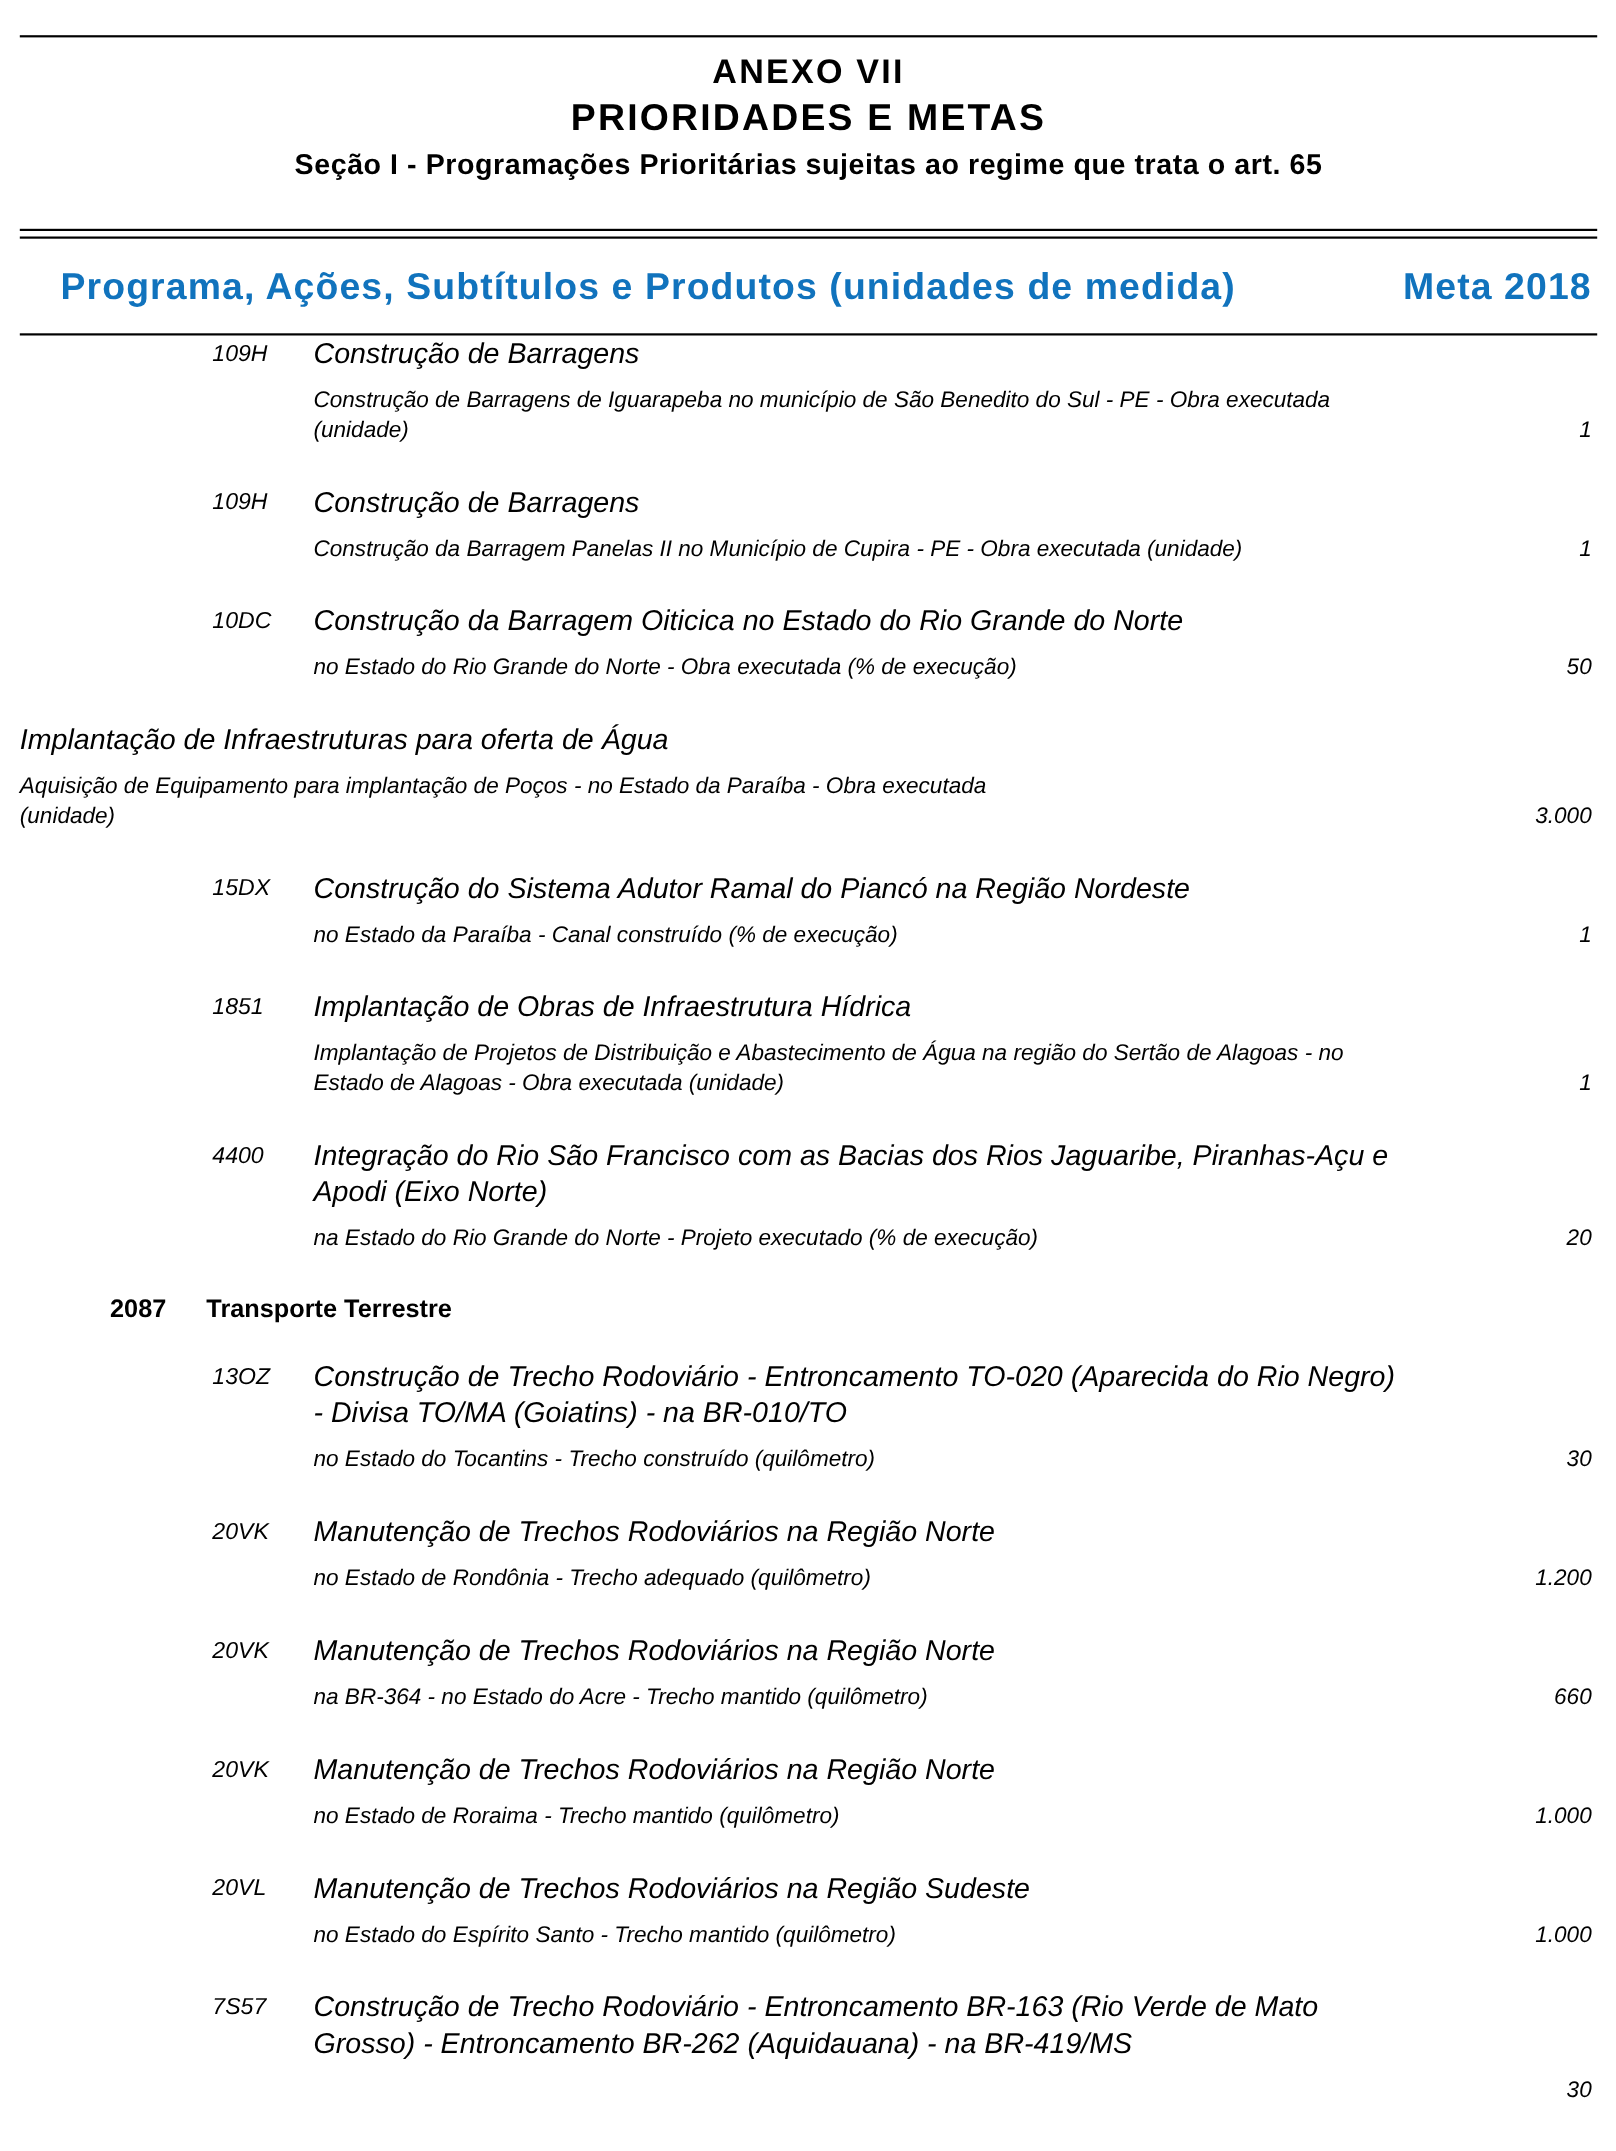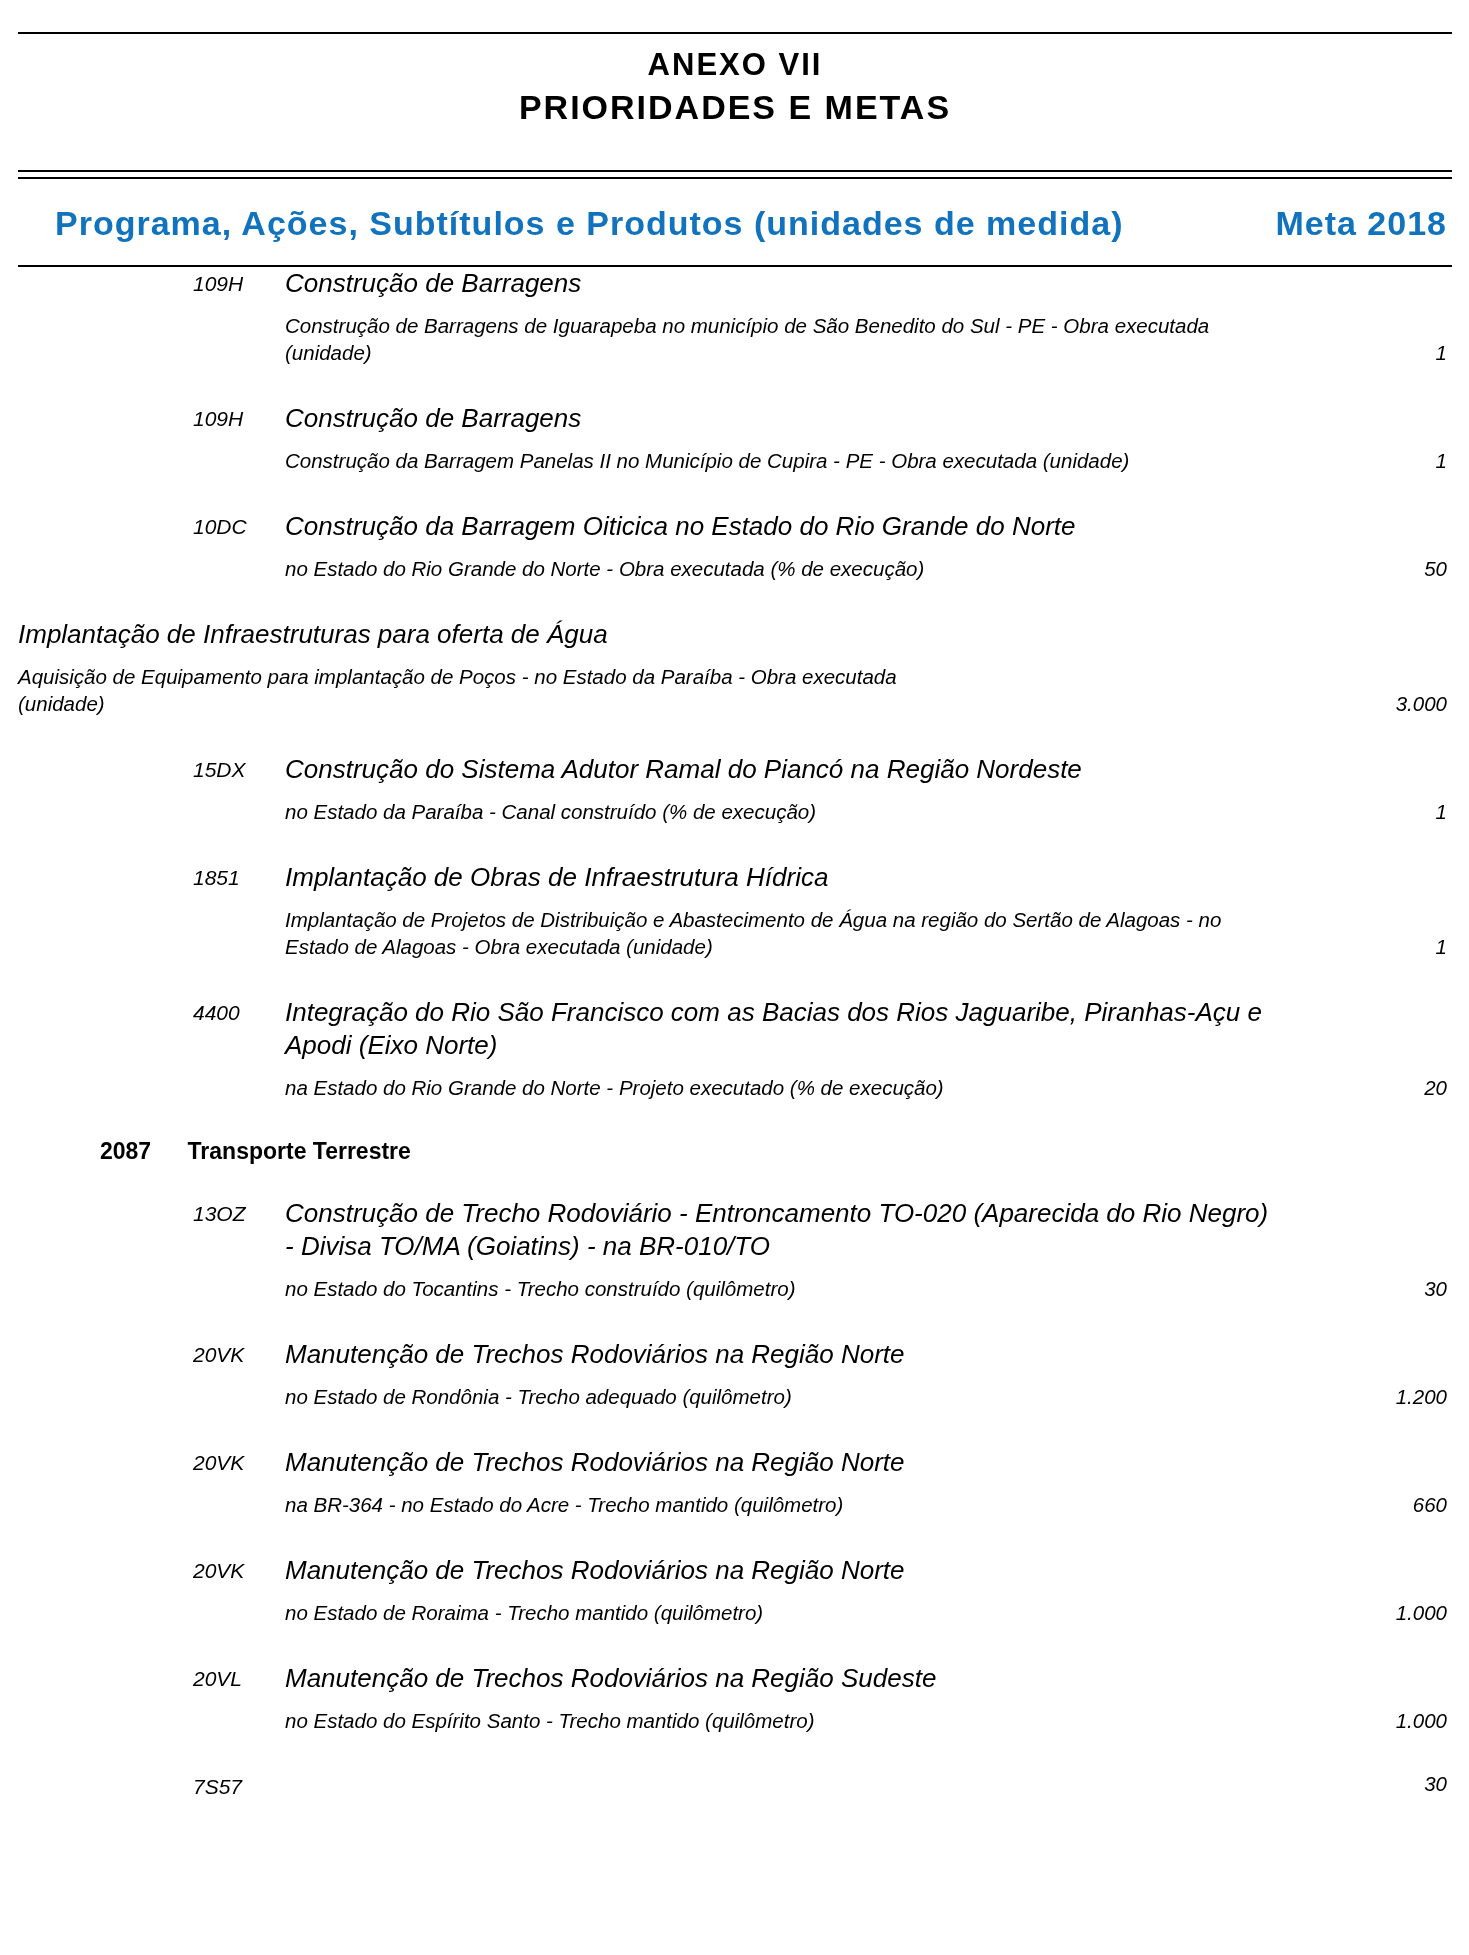--- a/index.html
+++ b/index.html
@@ -122,20 +122,21 @@
 </head>
 <body style="--accent: #1173BD;">
 
 <div class="sheet">
 
   <div class="rule rule-top"></div>
 
   <div class="doc-header">
     <div class="doc-line-1">ANEXO VII</div>
     <div class="doc-line-2">PRIORIDADES E METAS</div>
+    <div class="doc-line-3">Seção I - Programações Prioritárias sujeitas ao regime que trata o art. 65</div>
   </div>
 
   <div class="double-rule"></div>
 
   <div class="col-header">
     <span>Programa, Ações, Subtítulos e Produtos (unidades de medida)</span>
     <span>Meta 2018</span>
   </div>
 
   <div class="rule"></div>
@@ -273,20 +274,21 @@
       <div class="subrow">
         <div class="entry-subtitle">no Estado do Espírito Santo - Trecho mantido (quilômetro)</div>
         <div class="meta">1.000</div>
       </div>
     </div>
   </div>
 
   <div class="entry">
     <div class="code">7S57</div>
     <div class="entry-body">
+      <div class="entry-title">Construção de Trecho Rodoviário - Entroncamento BR-163 (Rio Verde de Mato Grosso) - Entroncamento BR-262 (Aquidauana) - na BR-419/MS</div>
       <div class="subrow">
         <div class="meta">30</div>
       </div>
     </div>
   </div>
 </div>
 
 </div>
 
 </body></html>

